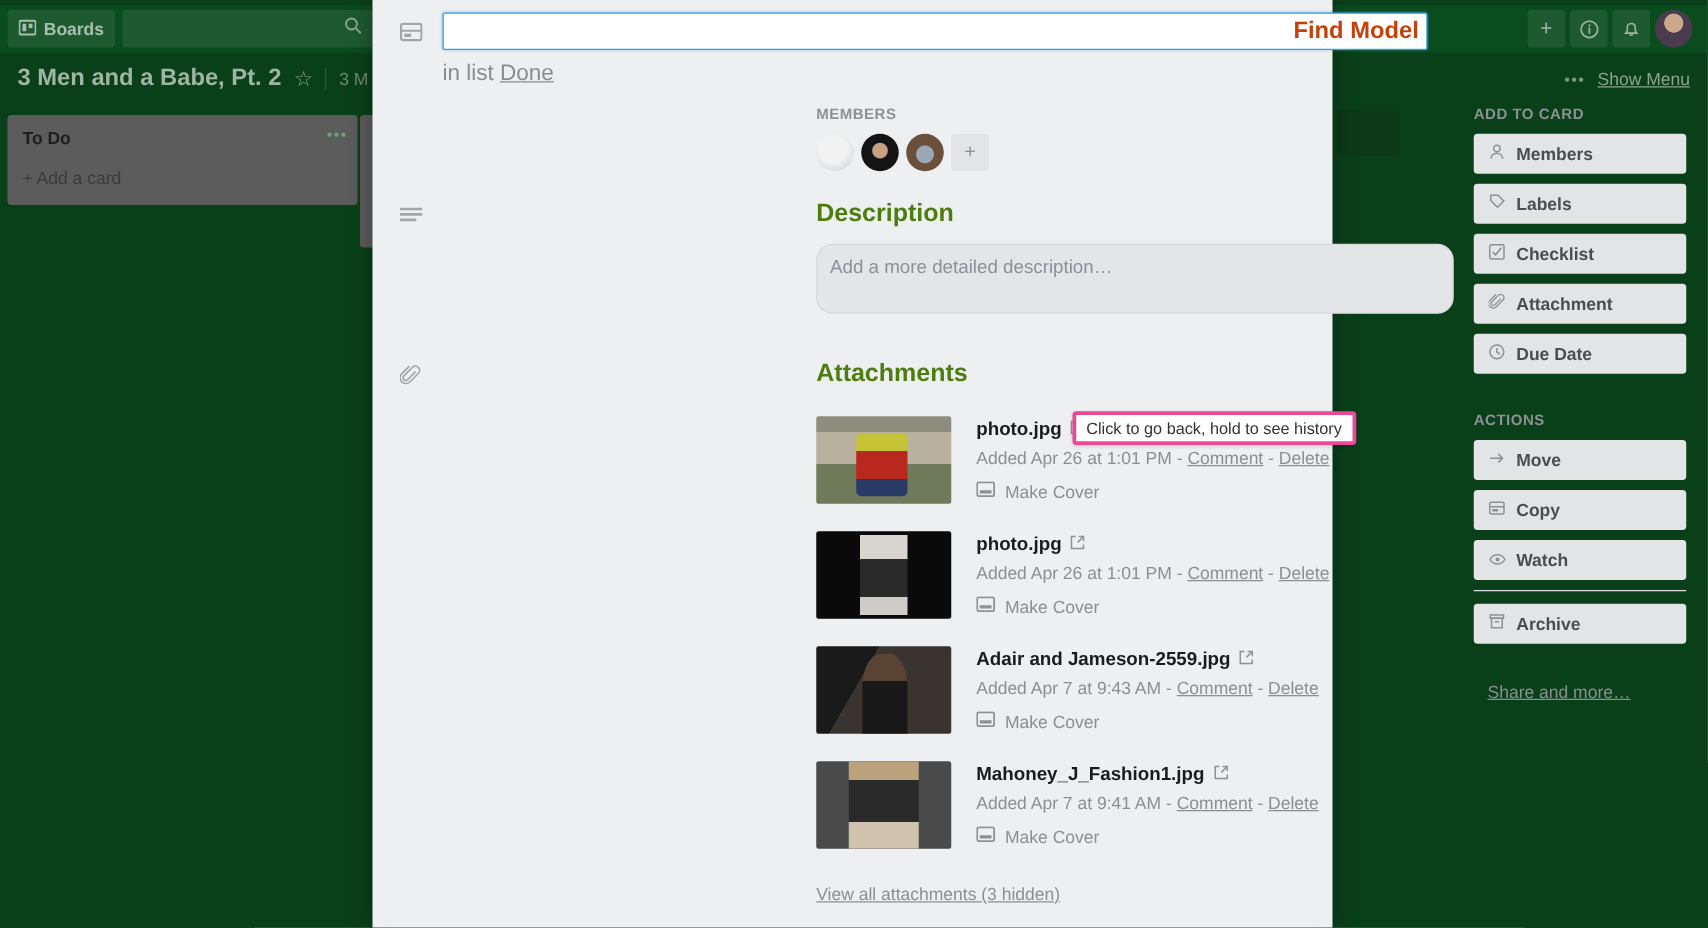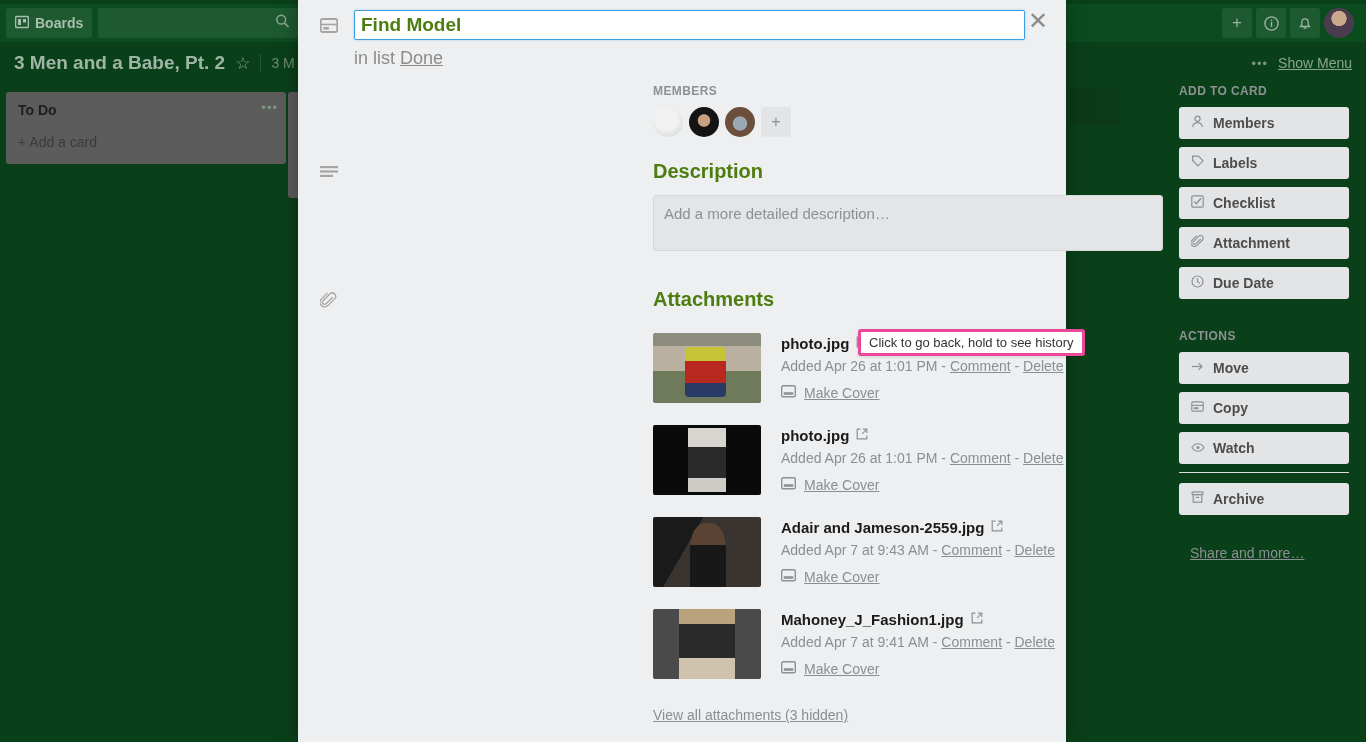--- a/index.html
+++ b/index.html
@@ -96,26 +96,27 @@
     cursor: pointer; font-weight: 300;
   }
 
   
   .row-icon {
     position: absolute; left: 22px;
     color: #a5a5a5;
   }
   #title-area { position: absolute; left: 56px; top: 10px; right: 60px; }
   #title-input {
-    width: 671px; height: 30px;
-    font-size: 19px; font-weight: bold; color: #4d7c0f;
+    width: 788px; height: 30px;
+    font-size: 19px; font-weight: bold; color: #c2410c;
     border: 1px solid #3c9ee5; border-radius: 2px;
     background: #fff; padding: 2px 6px; outline: none;
     font-family: "Liberation Sans", sans-serif;
     box-shadow: 0 0 2px rgba(60,158,229,.5);
+    text-align: right;
   }
   #in-list {
     margin-top: 8px; font-size: 18px; color: #8c8c8c;
   }
   #in-list a { color: #8c8c8c; text-decoration: underline; cursor:pointer;}
 
   .section-label {
     font-size: 12px; font-weight: bold; color: #8e9194;
     letter-spacing: .4px; text-transform: uppercase;
   }
@@ -132,39 +133,39 @@
     background: #e2e4e6; color: #8a8f94;
     display:flex;align-items:center;justify-content:center;
     font-size: 16px; cursor: pointer;
   }
 
   
   #desc-block { position: absolute; left: 355px; top: 160px; }
   .block-heading { font-size: 20px; font-weight: bold; color: #4d7c0f; }
   #desc-box {
     margin-top: 12px; width: 510px; height: 56px;
-    background: #e3e5e6; border: 1px solid #d6d8da; border-radius: 3px;
+    background: #e3e5e6; border: 1px solid #d6d8da; border-radius: 13px;
     padding: 9px 10px; font-size: 15px; color: #8a9197;
     cursor: text;
   }
 
   
   #att-block { position: absolute; left: 355px; top: 288px; width: 520px; }
   .att-row { display: flex; gap: 20px; margin-top: 22px; position: relative; }
   .att-thumb {
     width: 108px; height: 70px; flex: 0 0 108px; border-radius: 2px;
     background: #555; overflow:hidden; cursor: pointer; position: relative;
   }
   .att-meta { padding-top: 2px; }
   .att-name { font-size: 15px; font-weight: bold; color: #1b1b1b; display:flex; align-items:center; gap:7px; }
   .ext-icon { color: #8e9194; font-size: 12px; cursor:pointer; }
   .att-added { font-size: 14px; color: #8a8f94; margin-top: 6px; }
   .att-added a { color: #8a8f94; text-decoration: underline; cursor:pointer; }
   .make-cover { font-size: 14px; color: #8a8f94; margin-top: 11px; display:flex; align-items:center; gap:8px; }
-  .make-cover span.lbl { text-decoration: underline; cursor:pointer; }
+  .make-cover span.lbl { cursor:pointer; }
   #view-all {
     margin-top: 28px; font-size: 14px; color: #8a8f94;
     text-decoration: underline; cursor:pointer; display:inline-block;
   }
 
   
   #history-tooltip {
     position: absolute; left: 560px; top: 329px;
     background: #fff; border: 3px solid #ec4899; border-radius: 3px;
     padding: 3px 8px; font-size: 13px; color: #333;

